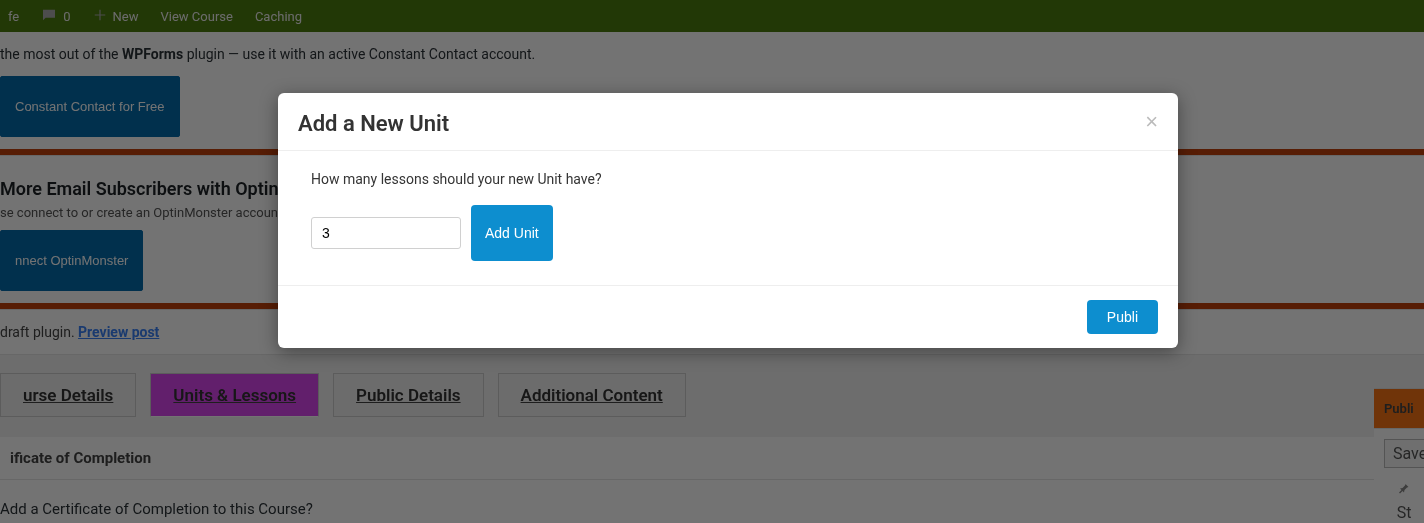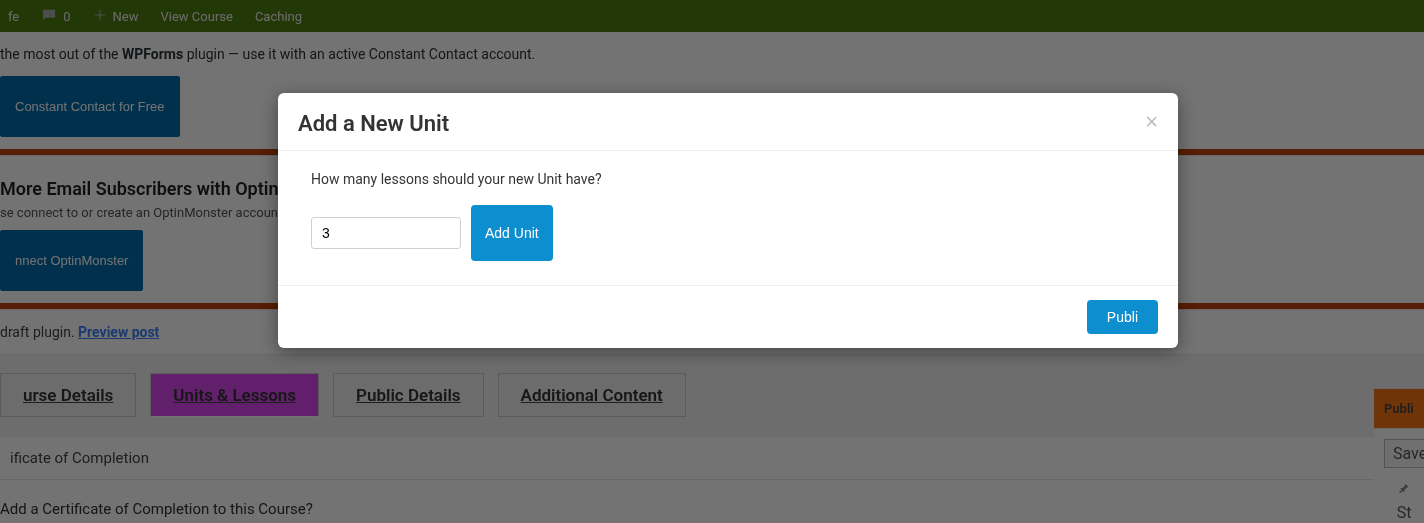--- a/index.html
+++ b/index.html
@@ -26,21 +26,21 @@
     .draft-note { background:#fff; padding: 14px 0; font-size:14px; border-top: 1px solid #e5e5e5; border-bottom: 1px solid #e5e5e5; }
     .draft-note a { color:#3b82f6; text-decoration: underline; font-weight: bold; }
 
     
     .tabs-row { display:flex; gap:14px; margin: 18px 0 0; background: transparent; text-decoration: underline; }
     .tab { background:#f0f0f0; border:1px solid #ccc; padding: 11px 22px; font-size:17px; font-weight:600; color:#333; cursor:pointer; }
     .tab.active { background:#d946ef; border-bottom-color:#fff; }
 
     
     .panel { background:#fff; margin-top:20px; }
-    .panel-head { padding: 12px 10px; font-weight:400; font-size:15px; border-bottom:1px solid #e5e5e5; display:flex; justify-content:space-between; align-items:center; }
+    .panel-head { padding: 12px 10px; font-weight:700; font-size:15px; border-bottom:1px solid #e5e5e5; display:flex; justify-content:space-between; align-items:center; }
     .panel-body { padding: 20px 0 30px; border-bottom:1px solid #e5e5e5; font-size:15px; color:#2c3338; }
     .triangle { font-size:10px; color:#777; padding-right:10px; }
 
     
     .right-panel { position:absolute; right:0; top:388px; width:50px; }
     .right-panel .pub-head { background:#f97316; padding:12px 0 12px 10px; font-weight:600; border-top:1px solid #e5e5e5; border-bottom:1px solid #e5e5e5; font-size:13px; }
     .right-panel .pub-body { background:#fff; padding: 10px 0 0 10px; font-size:16px; color:#555; }
     .right-panel .save-btn { border:1px solid #bbb; background:#f6f7f7; padding:4px 8px; margin-bottom:10px; display:inline-block; }
     .right-panel .meta-row { display:flex; align-items:center; gap:6px; padding:4px 0; white-space:nowrap;flex-direction:column; }
     .right-panel .sm-icon { font-size:11px; color:#888; }

